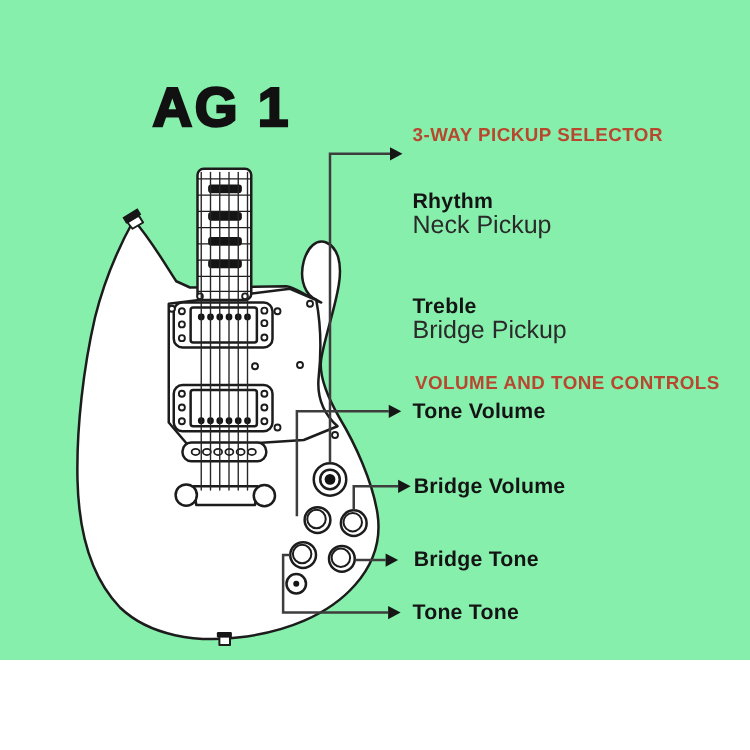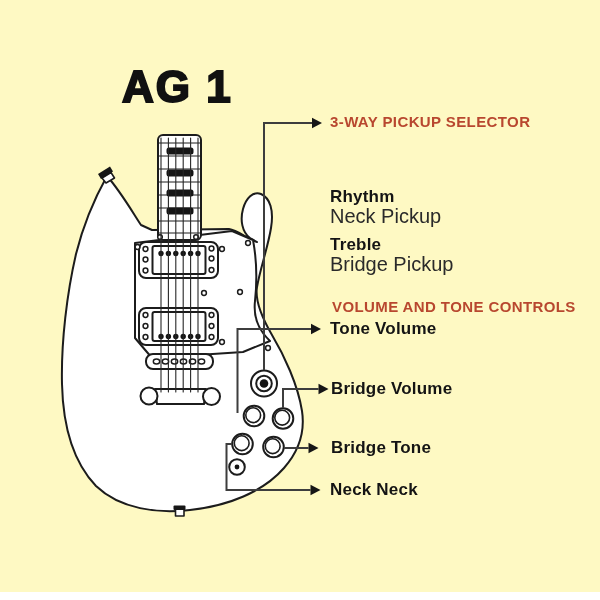--- a/index.html
+++ b/index.html
@@ -1,17 +1,17 @@
 <!DOCTYPE html>
 <html><head>
 <meta charset="utf-8">
 <style>
   html,body{margin:0;padding:0;background:#ffffff;}
   .canvas{
-    position:relative;width:600px;height:592px;background:#fef9c3;overflow:hidden;
+    position:relative;width:600px;height:528px;background:#86efac;overflow:hidden;
     font-family:"Liberation Sans", sans-serif;color:#1c1c1c;
   }
   .canvas svg{position:absolute;left:0;top:0;}
   .abs{position:absolute;white-space:nowrap;}
   .title{
     font-size:44px;font-weight:bold;letter-spacing:2px;color:#111;
     -webkit-text-stroke:2px #111;
   }
   .heading{
     font-size:15px;font-weight:bold;letter-spacing:0.4px;
@@ -206,31 +206,31 @@
       <polygon points="312,117.7 322,123 312,128.3"></polygon>
       <polygon points="311,323.7 321,329 311,334.3"></polygon>
       <polygon points="318.5,383.7 328.5,389 318.5,394.3"></polygon>
       <polygon points="308.5,442.7 318.5,448 308.5,453.3"></polygon>
       <polygon points="310.5,484.7 320.5,490 310.5,495.3"></polygon>
     </g>
   </svg>
 
   <div class="abs title" style="left:122px;top:62px;">AG 1</div>
 
-  <div class="abs heading red" style="left: 330px; top: 113px; color: rgb(184, 71, 47); text-align: center;">3-WAY PICKUP SELECTOR</div>
-
-  <div class="abs" style="left:330px;top:152px;margin-top:36px;">
+  <div class="abs heading red" style="left: 330px; top: 100px; color: rgb(184, 71, 47); text-align: center;">3-WAY PICKUP SELECTOR</div>
+
+  <div class="abs" style="left:330px;top:152px;">
     <div class="b">Rhythm</div>
     <div class="sub">Neck Pickup</div>
   </div>
   <div class="abs" style="left:330px;top:236px;">
     <div class="b">Treble</div>
     <div class="sub">Bridge Pickup</div>
   </div>
 
   <div class="abs heading red" style="left: 332px; top: 298px; color: rgb(184, 71, 47);">VOLUME AND TONE CONTROLS</div>
 
   <div class="abs b" style="left:330px;top:320px;">Tone Volume</div>
   <div class="abs b" style="left:331px;top:439px;">Bridge Tone</div>
   <div class="abs b" style="left:331px;top:380px;">Bridge Volume</div>
-  <div class="abs b" style="left:330px;top:481px;">Neck Neck</div>
+  <div class="abs b" style="left:330px;top:481px;">Tone Tone</div>
 
 </div>
 
 </body></html>

